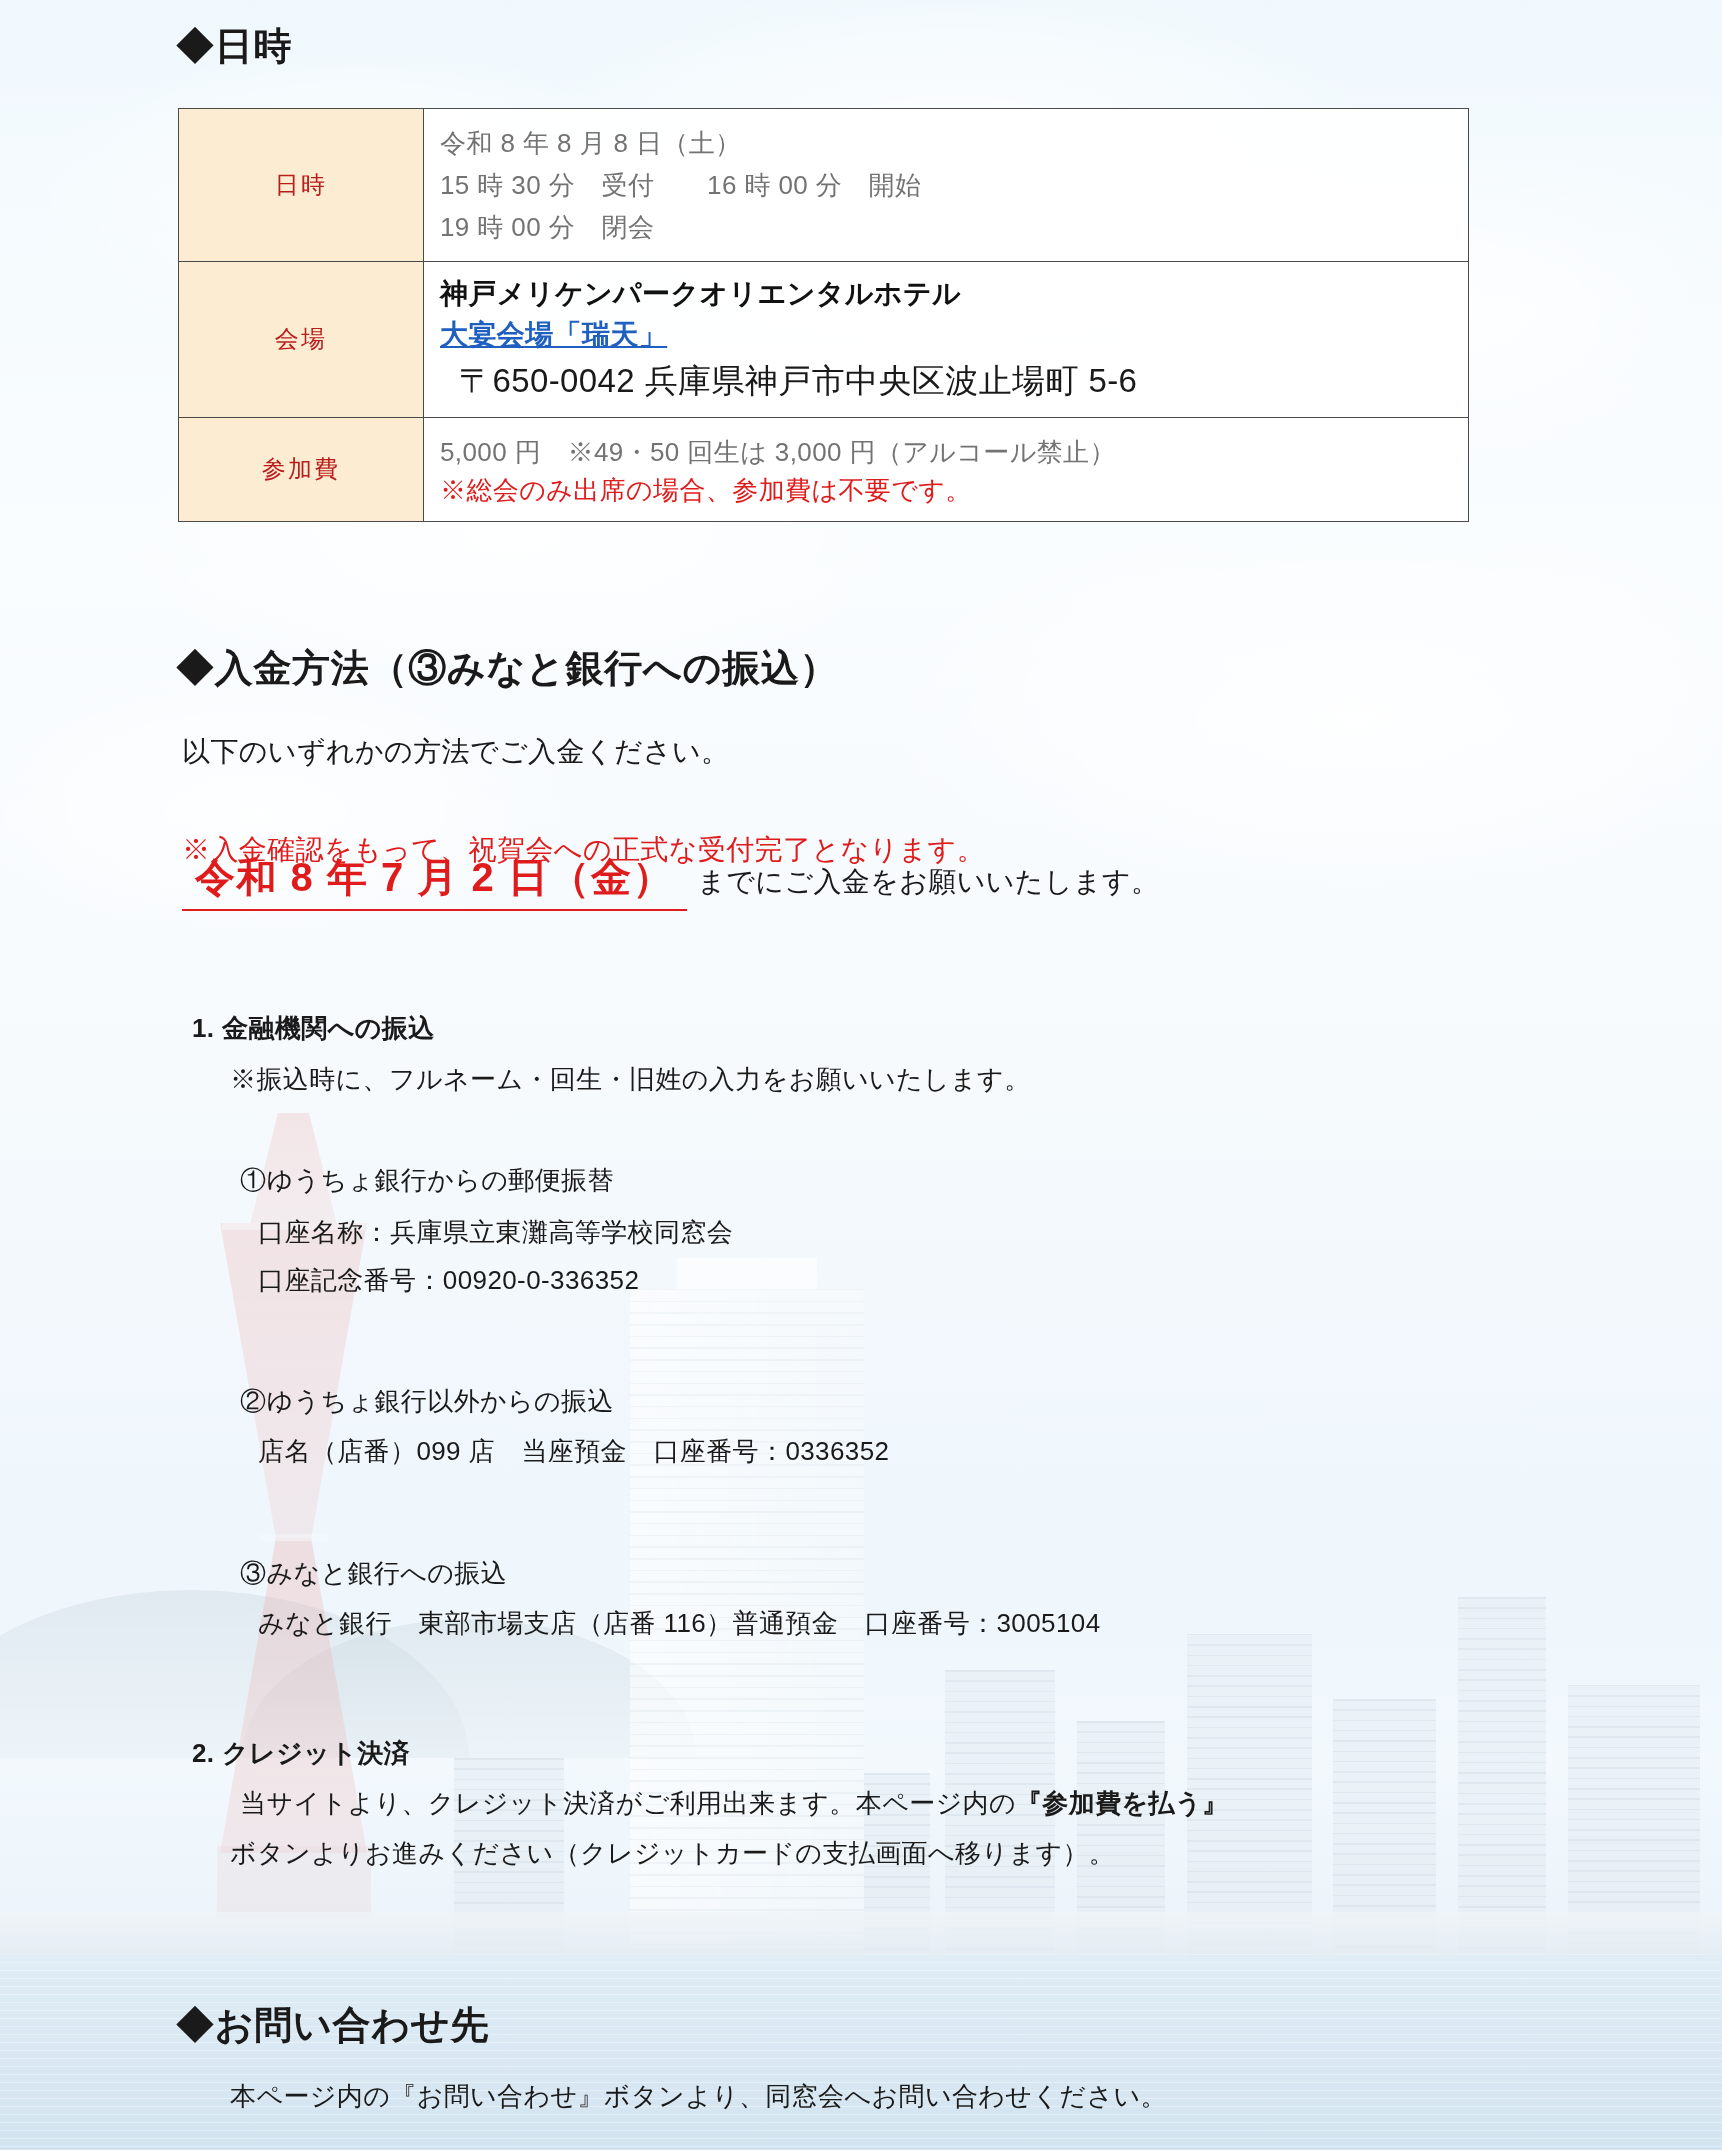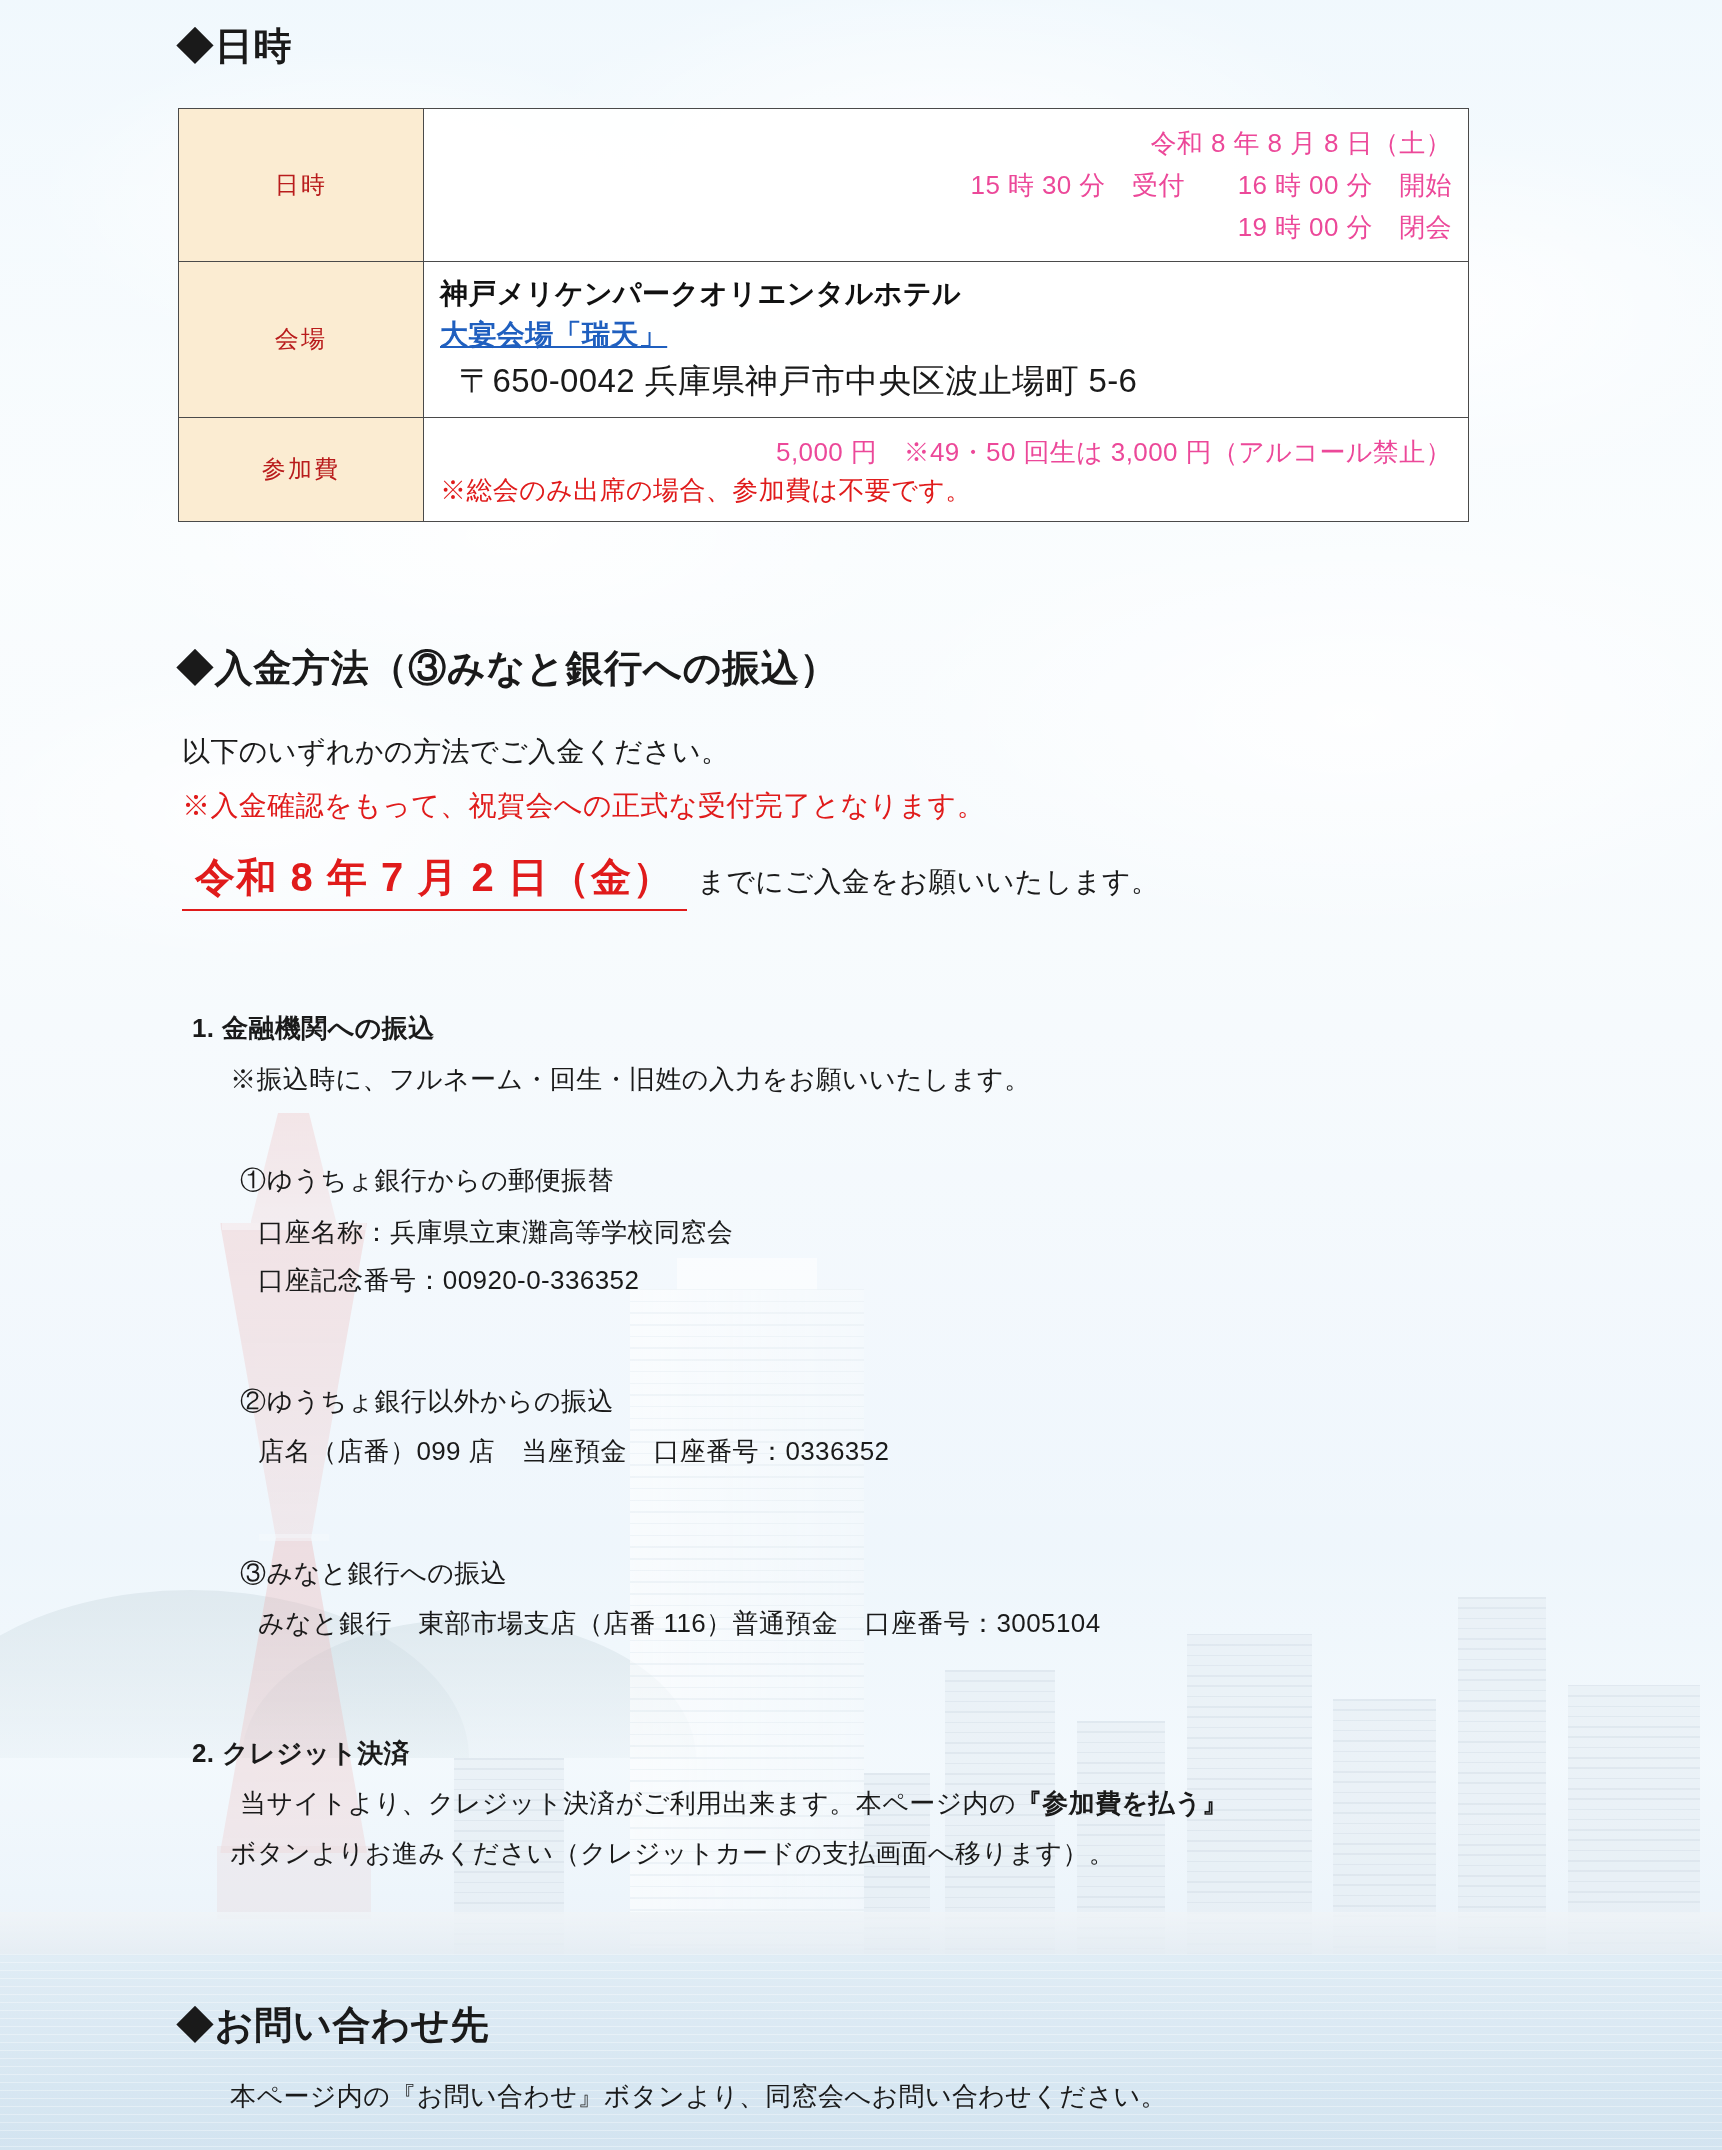--- a/index.html
+++ b/index.html
@@ -194,25 +194,24 @@
   .info-table td.label {
     width: 212px;
     background: #fbecd2;
     text-align: center;
     font-size: 24px;
     color: #b91c1c;
     letter-spacing: 2.2px;
   }
   .cell-line {
     font-size: 26px;
-    color: #ec4899;
+    color: #737373;
     line-height: 1.62;
     letter-spacing: 0.4px;
     white-space: nowrap;
-    text-align: right;
   }
   .venue-name {
     font-size: 28px;
     font-weight: bold;
     color: #111;
     letter-spacing: 0.4px;
   }
   .venue-hall {
     font-size: 28px;
     font-weight: bold;
@@ -236,21 +235,21 @@
   }
 
   
   .para {
     position: absolute;
     font-size: 28px;
     color: #1a1a1a;
     letter-spacing: 0.4px;
     white-space: nowrap;
   }
-  .para.red { color: #e01b1b; }
+  .para.red { color: #e01b1b; margin-top: 44px; }
 
   #p-intro    { left: 182px; top: 733px; }
   #p-confirm  { left: 182px; top: 787px; }
 
   .deadline-line {
     position: absolute;
     left: 182px;
     top: 850px;
     display: flex;
     align-items: baseline;

